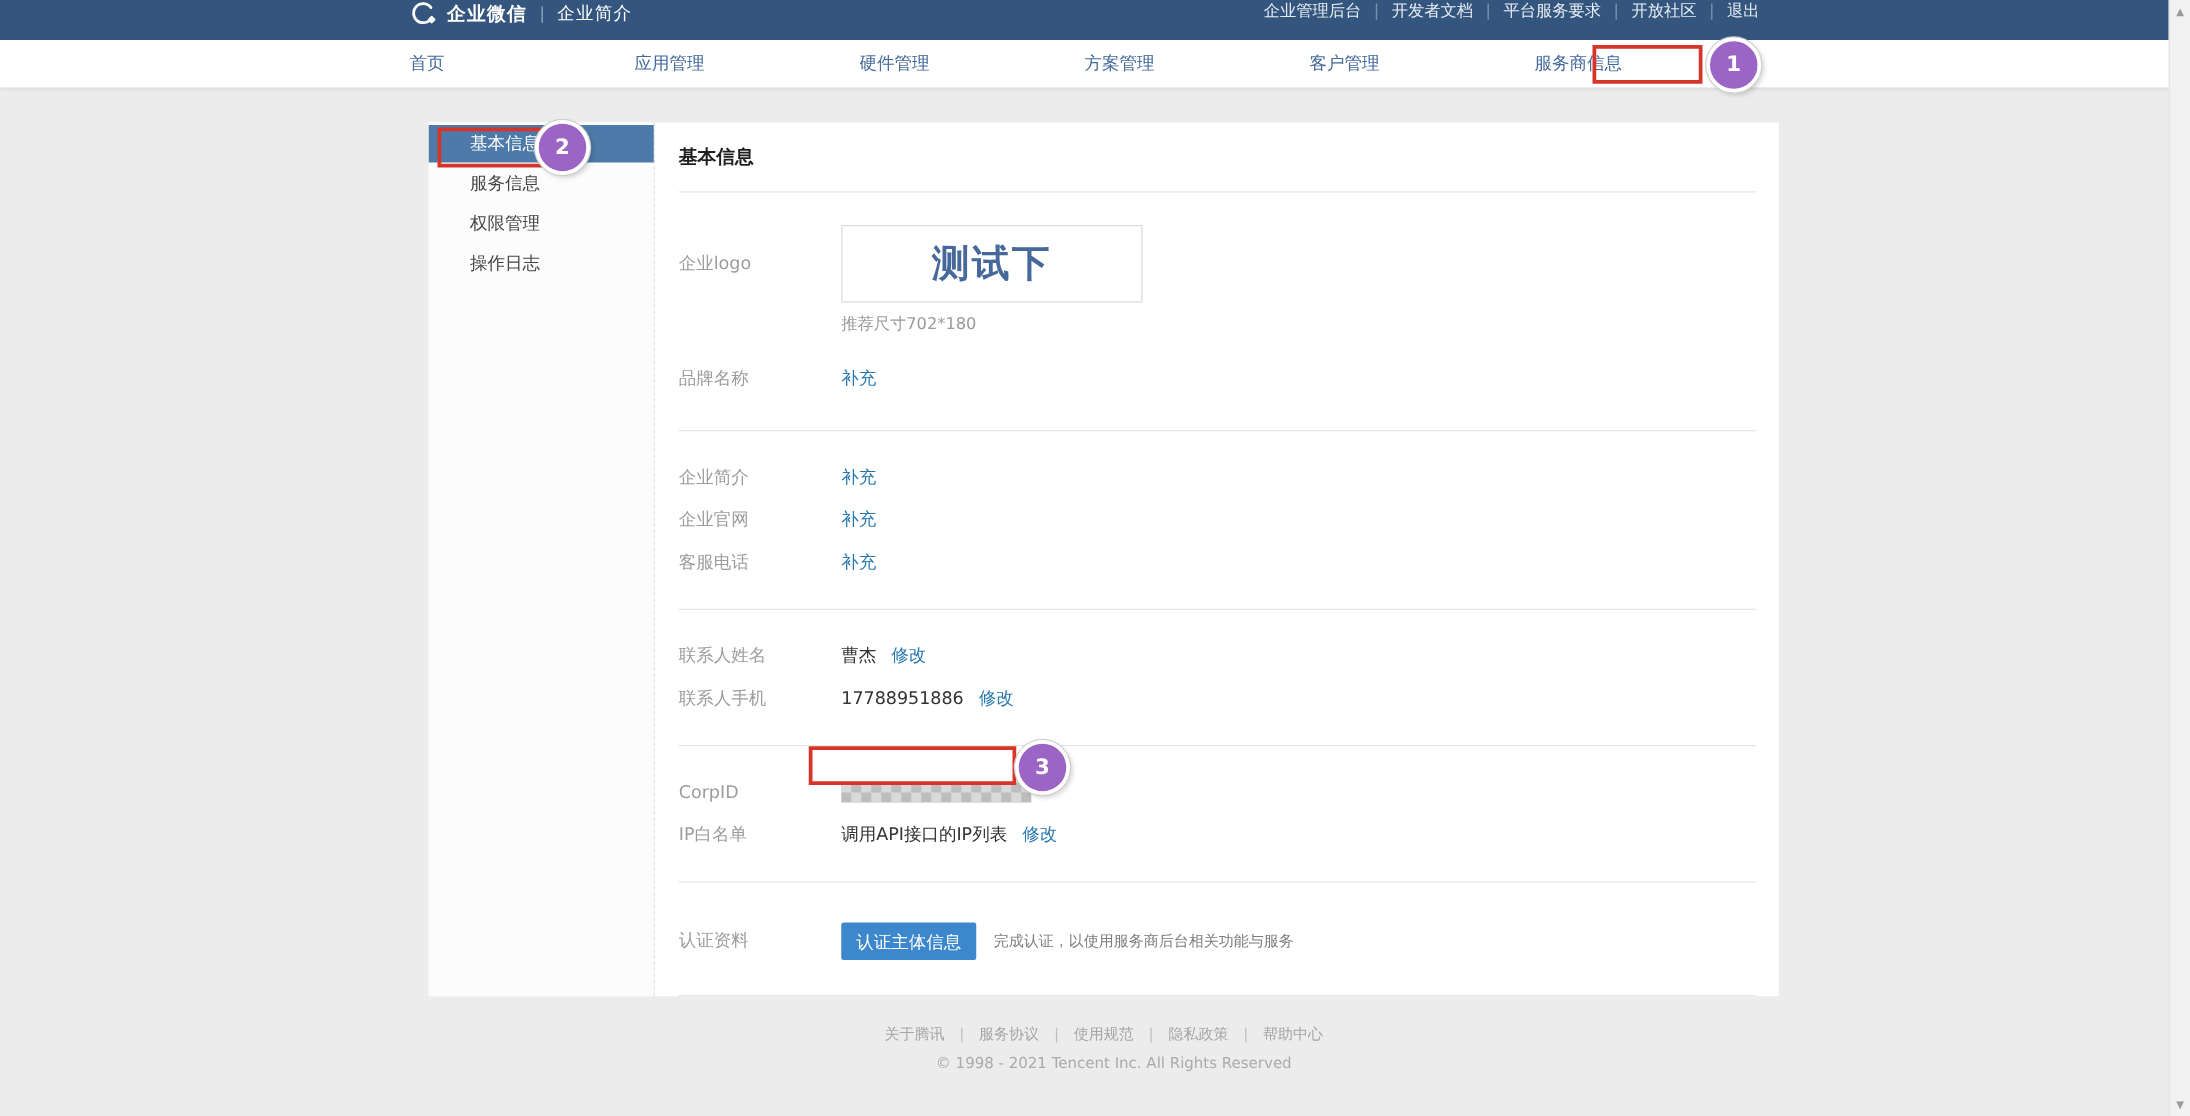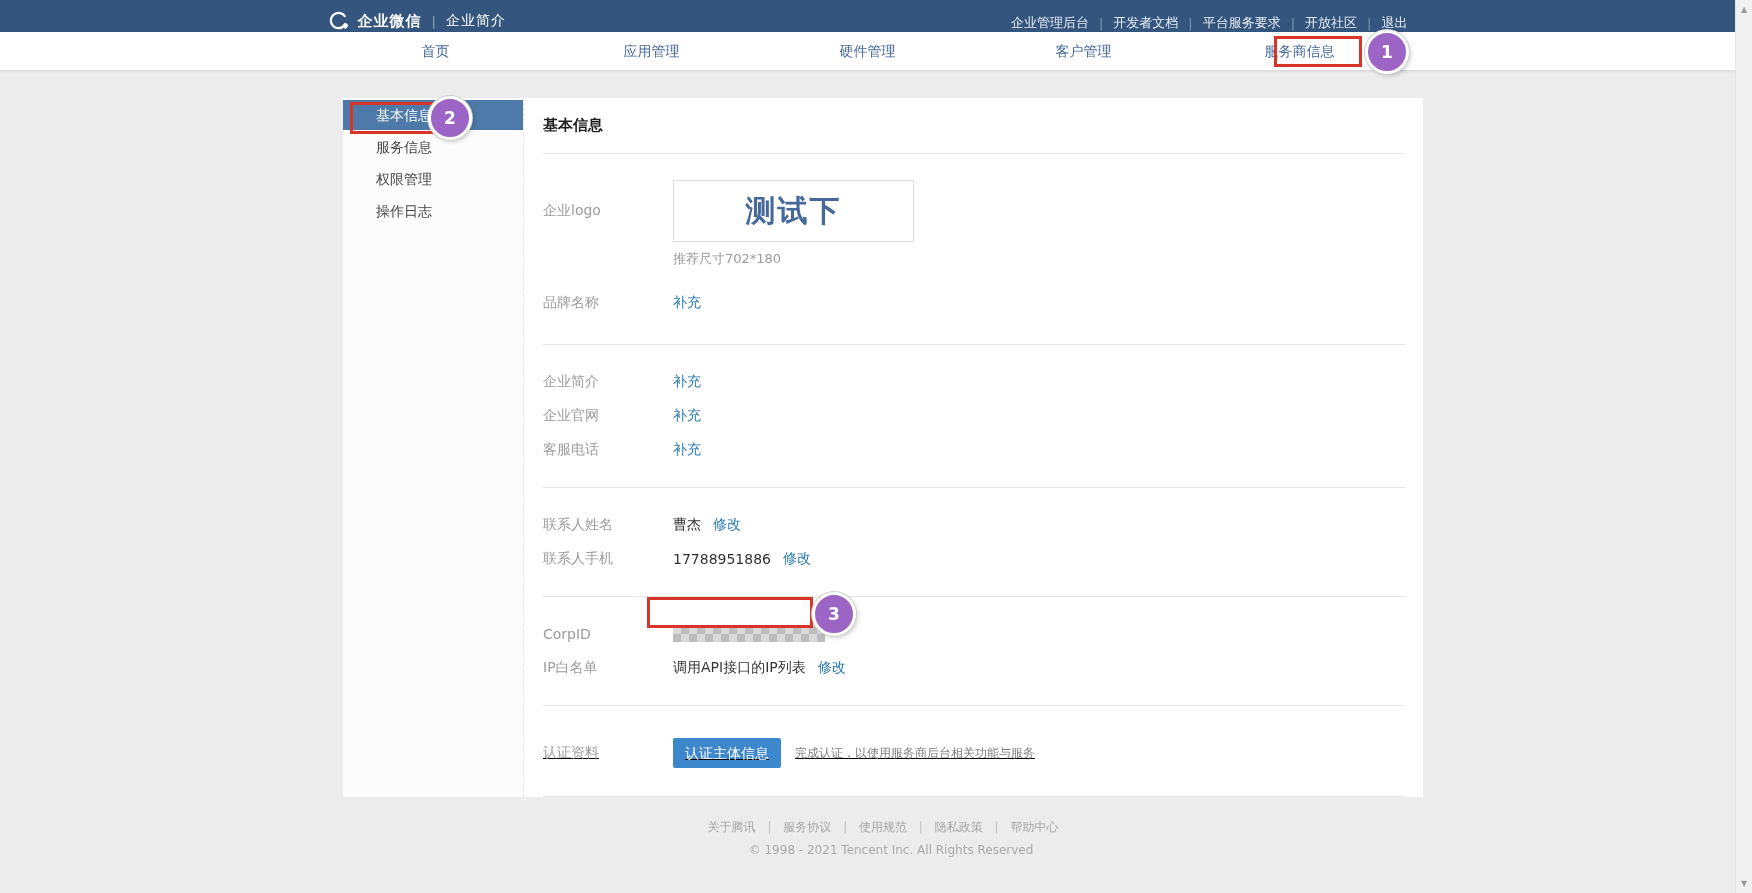--- a/index.html
+++ b/index.html
@@ -6,34 +6,34 @@
   body{
     width:1752px;height:893px;position:relative;overflow:hidden;
     background:#ececec;
     font-family:"DejaVu Sans","Liberation Sans",sans-serif;
     -webkit-font-smoothing:antialiased;
   }
   .viewport{position:absolute;left:0;top:0;width:1735px;height:893px;}
 
   
   .topbar{height:32px;background:#34567e;}
-  .topbar-inner{width:1080px;margin:0 auto;height:32px;display:flex;align-items:flex-end;justify-content:space-between;}
+  .topbar-inner{width:1080px;margin:0 auto;height:32px;display:flex;align-items:flex-start;justify-content:space-between;}
   .brand{display:flex;align-items:center;color:#fff;}
   .brand .logo-icon{display:inline-flex;margin-right:7px;}
   .brand .brand-main{font-size:15px;font-weight:bold;letter-spacing:1px;}
   .brand .brand-sep{margin:0 10px;color:rgba(255,255,255,.45);font-size:13px;}
   .brand .brand-sub{font-size:14px;letter-spacing:1px;}
   .top-links{display:flex;align-items:center;font-size:13px;color:#e6ecf3;}
   .top-links a{color:#e6ecf3;text-decoration:none;cursor:pointer;white-space:nowrap;}
   .top-links .sep{margin:0 10px;color:rgba(255,255,255,.35);}
 
   
   .nav{height:38px;background:#fff;border-bottom:1px solid #d9d9d9;box-shadow:0 1px 2px rgba(0,0,0,.06);}
   .nav-inner{width:1080px;margin:0 auto;display:flex;height:38px;}
-  .nav-tab{flex:1;text-align:center;line-height:38px;font-size:14px;color:#44699b;cursor:pointer;}
+  .nav-tab{flex:1;line-height:38px;font-size:14px;color:#44699b;cursor:pointer;}
 
   
   .page{padding-top:27px;margin-left:31px;}
   .card{width:1080px;margin:0 auto;background:#fff;display:flex;min-height:696px;box-sizing:border-box;}
   .sidebar{width:181px;background:#fcfcfc;border-right:1px dashed #e3e3e3;padding-top:2px;box-sizing:border-box;flex-shrink:0;}
   .side-item{height:30px;line-height:30px;padding-left:33px;font-size:14px;color:#454545;margin-bottom:2px;cursor:pointer;}
   .side-item.active{background:#4d7aa8;color:#fff;}
 
   .content{flex:1;padding:12px 18px 0 19px;box-sizing:border-box;}
   .content-title{font-size:15px;font-weight:bold;color:#1f1f1f;padding:6px 0 18px;}
@@ -115,20 +115,21 @@
         <a>退出</a>
       </div>
     </div>
   </div>
 
   <div class="nav">
     <div class="nav-inner">
       <div class="nav-tab">首页</div>
       <div class="nav-tab">应用管理</div>
       <div class="nav-tab">硬件管理</div>
+      <div class="nav-tab">方案管理</div>
       <div class="nav-tab">客户管理</div>
       <div class="nav-tab">服务商信息</div>
     </div>
   </div>
 
   <div class="page">
     <div class="card">
 
       <div class="sidebar">
         <div class="side-item active">基本信息</div>
@@ -192,21 +193,21 @@
             <div class="mosaic"></div>
           </div>
           <div class="row">
             <div class="row-label">IP白名单</div>
             <span class="row-value strong">调用API接口的IP列表</span>
             <a class="link gap">修改</a>
           </div>
         </div>
         <hr class="divider">
 
-        <div class="section" style="padding:30px 0 26px;text-decoration:underline;">
+        <div class="section" style="padding:30px 0 26px;">
           <div class="row">
             <div class="row-label">认证资料</div>
             <button class="btn-primary">认证主体信息</button>
             <span class="cert-desc">完成认证，以使用服务商后台相关功能与服务</span>
           </div>
         </div>
         <hr class="divider">
       </div>
     </div>
 

